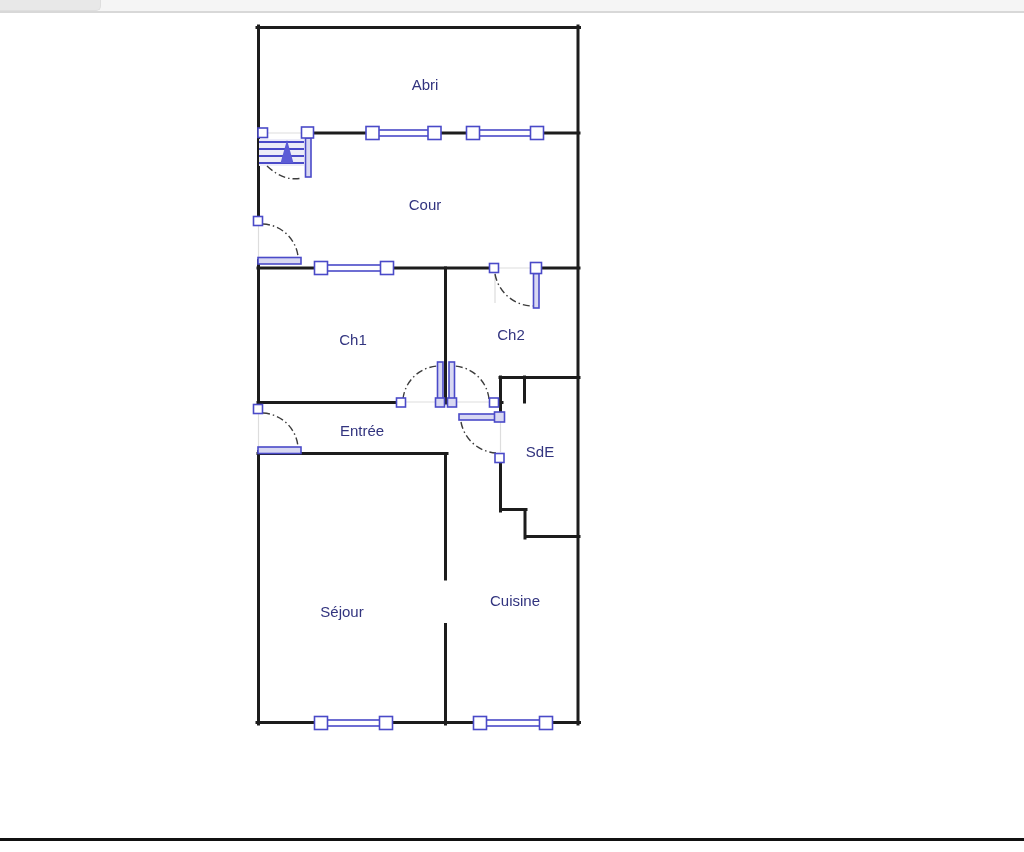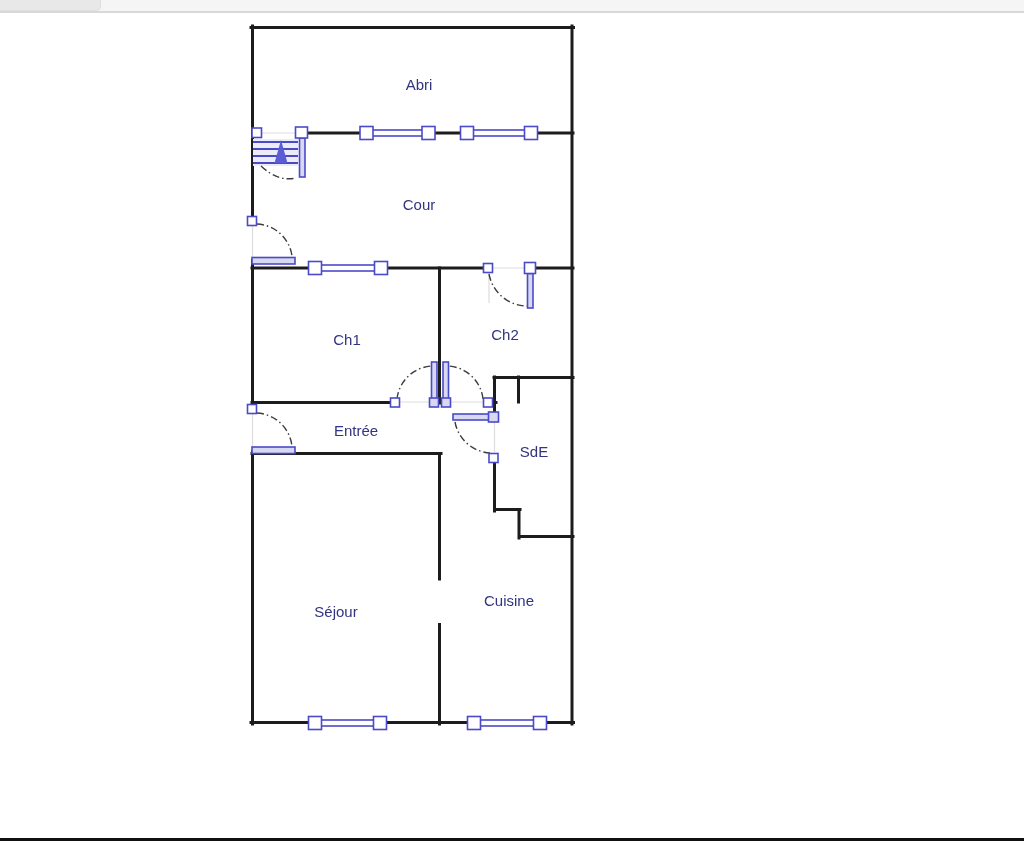--- a/index.html
+++ b/index.html
@@ -10,21 +10,21 @@
   .topbar{
     position:absolute;left:0;top:0;width:1024px;height:13px;
     background:var(--topbar-bg);border-bottom:2px solid var(--divider);
     box-sizing:border-box;
   }
   .topbar-tab{
     position:absolute;left:0;top:0;width:100px;height:10px;
     background:var(--tab-bg);border-bottom-right-radius:5px;
     border-right:1px solid #dedede;border-bottom:1px solid #dedede;
   }
-  .plan-wrap{position:absolute;left:8px;top:0;width:872px;height:852px;}
+  .plan-wrap{position:absolute;left:14px;top:0;width:872px;height:852px;}
   .footer-line{
     position:absolute;left:0;top:838px;width:1024px;height:3px;
     background:var(--footer-line);
   }
   .wall{stroke:var(--wall);stroke-width:3;fill:none;stroke-linecap:square;}
   .guide{stroke:#dddddd;stroke-width:1.2;fill:none;}
   .wframe{fill:#ffffff;stroke:var(--fixture-stroke);stroke-width:1.6;}
   .wsq{fill:#ffffff;stroke:var(--fixture-stroke);stroke-width:1.6;}
   .leaf{fill:var(--fixture-fill);stroke:var(--fixture-stroke);stroke-width:1.6;}
   .dsq{fill:#ffffff;stroke:var(--fixture-stroke);stroke-width:1.6;}

